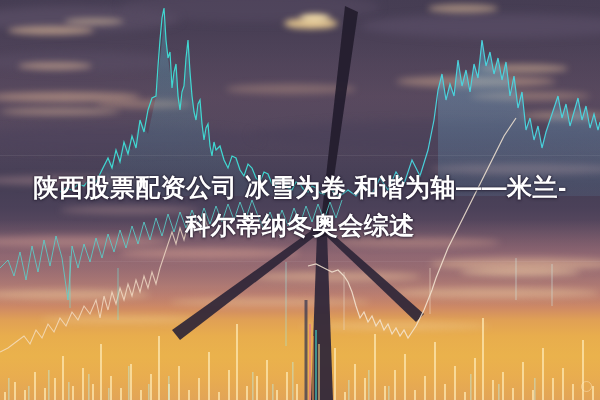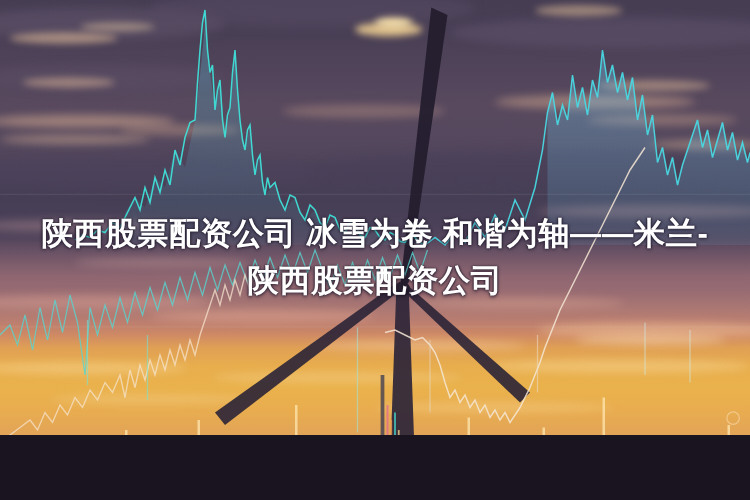--- a/index.html
+++ b/index.html
@@ -3,21 +3,21 @@
 <meta charset="utf-8">
 <style>
   html, body {
     margin: 0;
     padding: 0;
     background: #1a1320;
   }
   #stage {
     position: relative;
     width: 600px;
-    height: 348px;
+    height: 400px;
     overflow: hidden;
     font-family: "Liberation Sans", "DejaVu Sans", sans-serif;
     background: #3b3248;
   }
 
   
   .sky {
     position: absolute;
     inset: 0;
     background: linear-gradient(
@@ -390,18 +390,18 @@
       <rect x="368" y="370" width="1.6" height="30"></rect>
       <rect x="388" y="386" width="1.6" height="14"></rect>
       <rect x="470" y="374" width="1.6" height="26"></rect>
       <rect x="498" y="384" width="1.6" height="16"></rect>
       <rect x="534" y="378" width="1.6" height="22"></rect>
     </g>
   </svg>
 
   <div class="title-block">
     <div class="title-line">陕西股票配资公司 冰雪为卷 和谐为轴——米兰-</div>
-    <div class="title-line">陕西股票配资公司</div>
+    <div class="title-line">科尔蒂纳冬奥会综述</div>
   </div>
 
   <div class="corner-mark"></div>
 
 </div>
 
 </body></html>

